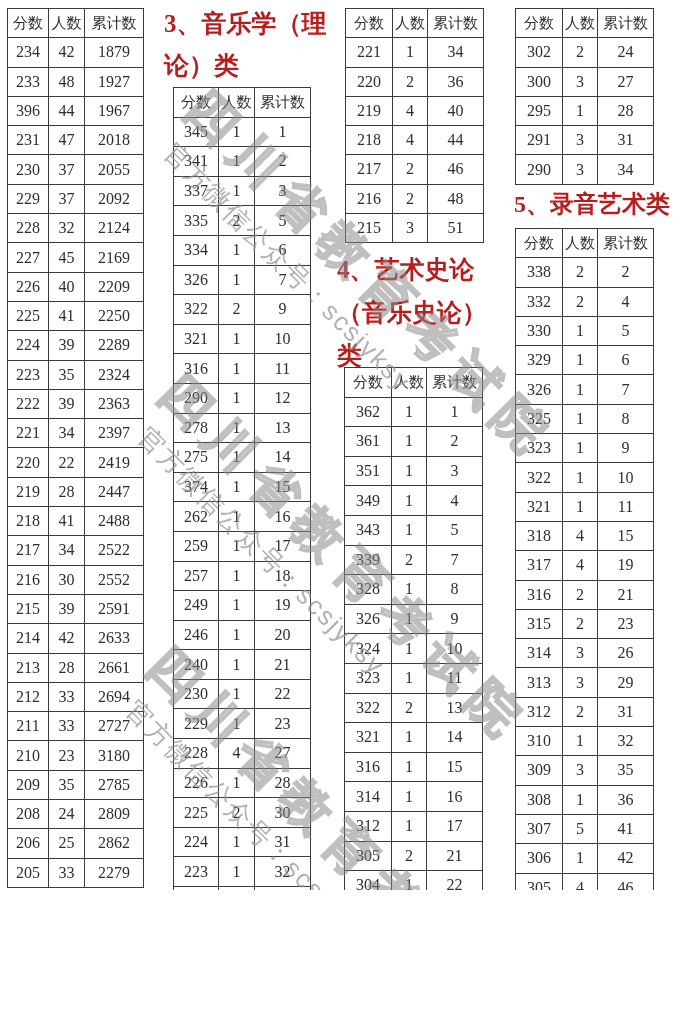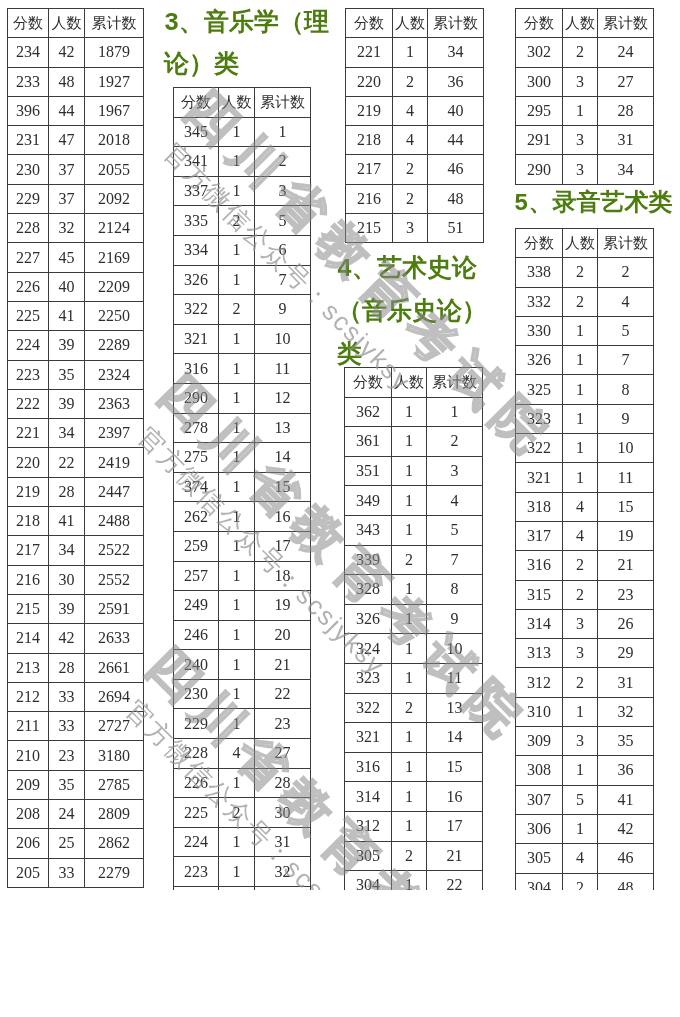--- a/index.html
+++ b/index.html
@@ -18,22 +18,22 @@
   table.score-table th { font-size:15px; }
   table.score-table td { font-size:16px; }
   .t-col1  { left:7px;   top:8px;   } .t-col1 th, .t-col1 td { height:28.3px; }
   .t-col2  { left:173px; top:87px;  } .t-col2 th, .t-col2 td { height:28.6px; }
   .t-col3a { left:345px; top:8px;   } .t-col3a th,.t-col3a td{ height:28.25px;}
   .t-col3b { left:344px; top:367px; } .t-col3b th,.t-col3b td{ height:28.6px; }
   .t-col4a { left:515px; top:8px;   } .t-col4a th,.t-col4a td{ height:28.3px; }
   .t-col4b { left:515px; top:228px; } .t-col4b th,.t-col4b td{ height:28.3px; }
 
   .section-title {
-    position:absolute; font-family:Liberation Mono, monospace;
-    font-weight:bold; color:#4d7c0f; font-size:25px; line-height:42px;
+    position:absolute; font-family:Liberation Serif, serif;
+    font-weight:bold; color:#b91c1c; font-size:25px; line-height:42px;
     word-break:break-all; line-break:anywhere;
   }
   #title3 { left:164px; top:3px;   width:176px; }
   #title4 { left:337px; top:248px; width:160px; line-height:43px; }
   #title5 { left:514px; top:183px; width:175px; white-space:nowrap; font-size:24px; }
 
   .wm {
     position:absolute; transform:rotate(45deg); transform-origin:0 0;
     pointer-events:none;
   }
@@ -601,20 +601,25 @@
           <td>332</td>
           <td>2</td>
           <td>4</td>
         </tr>
         <tr>
           <td>330</td>
           <td>1</td>
           <td>5</td>
         </tr>
         <tr>
+          <td>329</td>
+          <td>1</td>
+          <td>6</td>
+        </tr>
+        <tr>
           <td>326</td>
           <td>1</td>
           <td>7</td>
         </tr>
         <tr>
           <td>325</td>
           <td>1</td>
           <td>8</td>
         </tr>
         <tr>

